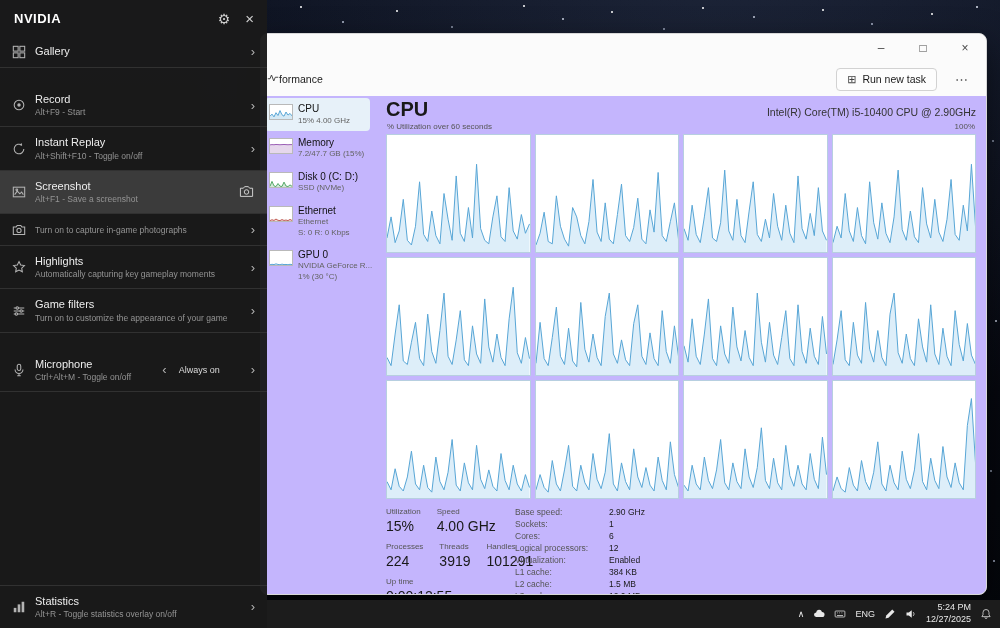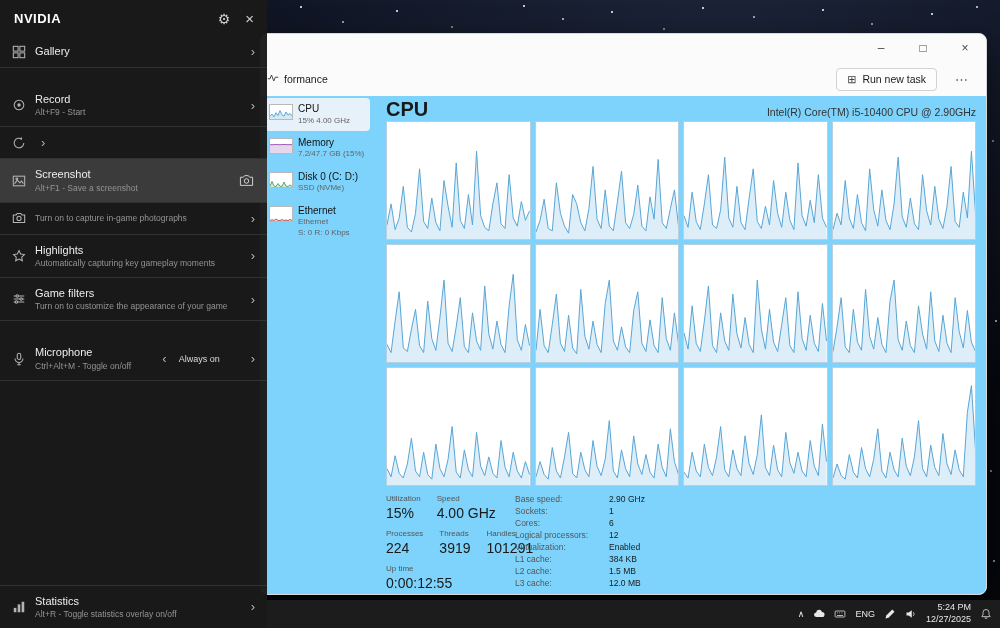--- a/index.html
+++ b/index.html
@@ -19,30 +19,30 @@
   
   .tm-window { position:absolute; left:260px; top:33px; width:727px; height:562px;
     background:#fbfbfb; border-radius:8px; box-shadow:0 12px 32px rgba(0,0,0,.5);
     z-index:10; display:flex; flex-direction:column; overflow:hidden;
     border:1px solid #d8d8d8; }
   .tm-titlebar { height:28px; flex:none; display:flex; justify-content:flex-end; background:#fbfbfb; }
   .tm-ctrl { width:42px; display:flex; align-items:center; justify-content:center;
     font-size:12px; color:#4a4a4a; cursor:default; }
   .tm-toolbar { height:34px; flex:none; display:flex; align-items:center;
     justify-content:space-between; padding:0 12px 0 6px; background:#fbfbfb; }
-  .nav-partial { display:flex; align-items:center; gap:5px; font-size:10.5px; color:#1a1a1a; }
+  .nav-partial { display:flex; align-items:center; font-size:10.5px; color:#1a1a1a; }
   .nav-ico svg { width:12px; height:12px; stroke:#444; fill:none; stroke-width:1.3; }
   .toolbar-right { display:flex; align-items:center; }
   .run-task-btn { display:flex; align-items:center; gap:6px; font-size:10.5px; color:#1a1a1a;
     border:1px solid #d2d2d2; background:#fdfdfd; border-radius:4px; padding:4px 10px;
     font-family:inherit; }
   .rt-ico { font-size:11px; color:#444; }
   .more-btn { font-size:13px; color:#444; margin-left:12px; border:none; background:none;
     padding:2px 6px; font-family:inherit; }
-  .tm-body { flex:1; display:flex; min-height:0; background:#7dd3fc; }
+  .tm-body { flex:1; display:flex; min-height:0; background:#c4b5fd; }
   .tm-sidebar { width:112px; flex:none; padding:2px 3px 2px 4px; overflow:hidden; }
   .tm-side-item { display:flex; gap:5px; padding:5px 4px; border-radius:4px; margin-bottom:1px; }
   .tm-side-item.selected { background:#e7f1f9; }
   .spark { width:24px; height:16px; flex:none; margin-top:1px; background:#fff;
     border:1px solid #b9b9b9; display:block; }
   .spark svg { width:100%; height:100%; display:block; }
   .side-texts { min-width:0; }
   .side-name { font-size:10px; color:#111; line-height:1.25; white-space:nowrap; }
   .side-line { font-size:8px; color:#636363; line-height:1.3; white-space:nowrap; }
 
@@ -172,25 +172,42 @@
                 <polygon points="0,100 0.00,97 9.09,91 18.18,96 27.27,86 36.36,95 45.45,97 54.55,90 63.64,96 72.73,93 81.82,97 90.91,89 100.00,96 100,100" fill="#bf5a52" fill-opacity="0.25"></polygon>
                 <polyline points="0.00,97 9.09,91 18.18,96 27.27,86 36.36,95 45.45,97 54.55,90 63.64,96 72.73,93 81.82,97 90.91,89 100.00,96" fill="none" stroke="#bf5a52" stroke-width="1" vector-effect="non-scaling-stroke"></polyline>
               </svg>
             </span>
             <span class="side-texts">
               <div class="side-name">Ethernet</div>
               <div class="side-line">Ethernet</div>
               <div class="side-line">S: 0 R: 0 Kbps</div>
             </span>
           </div>
+          <div class="tm-side-item">
+            <span class="spark">
+              <svg viewBox="0 0 100 100" preserveAspectRatio="none">
+                <polygon points="0,100 0.00,98 9.09,95 18.18,97 27.27,92 36.36,96 45.45,98 54.55,94 63.64,97 72.73,96 81.82,98 90.91,95 100.00,97 100,100" fill="#58a6d6" fill-opacity="0.25"></polygon>
+                <polyline points="0.00,98 9.09,95 18.18,97 27.27,92 36.36,96 45.45,98 54.55,94 63.64,97 72.73,96 81.82,98 90.91,95 100.00,97" fill="none" stroke="#58a6d6" stroke-width="1" vector-effect="non-scaling-stroke"></polyline>
+              </svg>
+            </span>
+            <span class="side-texts">
+              <div class="side-name">GPU 0</div>
+              <div class="side-line">NVIDIA GeForce R...</div>
+              <div class="side-line">1% (30 °C)</div>
+            </span>
+          </div>
         </div>
       <div class="tm-main">
         <div class="cpu-header">
           <div class="cpu-title">CPU</div>
           <div class="cpu-chip">Intel(R) Core(TM) i5-10400 CPU @ 2.90GHz</div>
+        </div>
+        <div class="graph-caption">
+          <span>% Utilization over 60 seconds</span>
+          <span>100%</span>
         </div>
         <div class="chart-grid" id="chart-grid">
             <div class="chart-cell">
               <svg viewBox="0 0 100 100" preserveAspectRatio="none">
                 <polygon points="0,100 0.00,88 2.86,70 5.71,92 8.57,82 11.43,55 14.29,90 17.14,94 20.00,78 22.86,40 25.71,85 28.57,91 31.43,65 34.29,86 37.14,93 40.00,50 42.86,72 45.71,90 48.57,35 51.43,84 54.29,91 57.14,62 60.00,88 62.86,25 65.71,80 68.57,90 71.43,93 74.29,70 77.14,52 80.00,87 82.86,91 85.71,45 88.57,82 91.43,89 94.29,68 97.14,84 100.00,76 100,100" fill="#ddeef9"></polygon>
                 <polyline points="0.00,88 2.86,70 5.71,92 8.57,82 11.43,55 14.29,90 17.14,94 20.00,78 22.86,40 25.71,85 28.57,91 31.43,65 34.29,86 37.14,93 40.00,50 42.86,72 45.71,90 48.57,35 51.43,84 54.29,91 57.14,62 60.00,88 62.86,25 65.71,80 68.57,90 71.43,93 74.29,70 77.14,52 80.00,87 82.86,91 85.71,45 88.57,82 91.43,89 94.29,68 97.14,84 100.00,76" fill="none" stroke="#58a6d6" stroke-width="1" vector-effect="non-scaling-stroke"></polyline>
               </svg>
             </div>
             <div class="chart-cell">
               <svg viewBox="0 0 100 100" preserveAspectRatio="none">
@@ -388,20 +405,24 @@
           <span class="nv-chevron">›</span>
         </div>
         <div class="nv-divider"></div>
         <div class="nv-item">
           <span class="nv-icon">
             <svg viewBox="0 0 16 16" fill="none" stroke="currentColor">
               <path d="M13.5 8a5.5 5.5 0 1 1-2.2-4.4"></path>
               <path d="M11 1 L11.6 4.4 L8.4 3.4 Z" fill="currentColor" stroke="none"></path>
             </svg>
           </span>
+          <span class="nv-texts">
+            <div class="nv-label">Instant Replay</div>
+            <div class="nv-sub">Alt+Shift+F10 - Toggle on/off</div>
+          </span>
           <span class="nv-chevron">›</span>
         </div>
         <div class="nv-divider"></div>
         <div class="nv-item hl">
           <span class="nv-icon">
             <svg viewBox="0 0 16 16" fill="none" stroke="currentColor">
               <rect x="1.5" y="2.5" width="13" height="11"></rect>
               <path d="M3 11 L6 7 L9 10 L11 8 L13 11"></path>
               <circle cx="5.5" cy="5.5" r="1"></circle>
             </svg>

